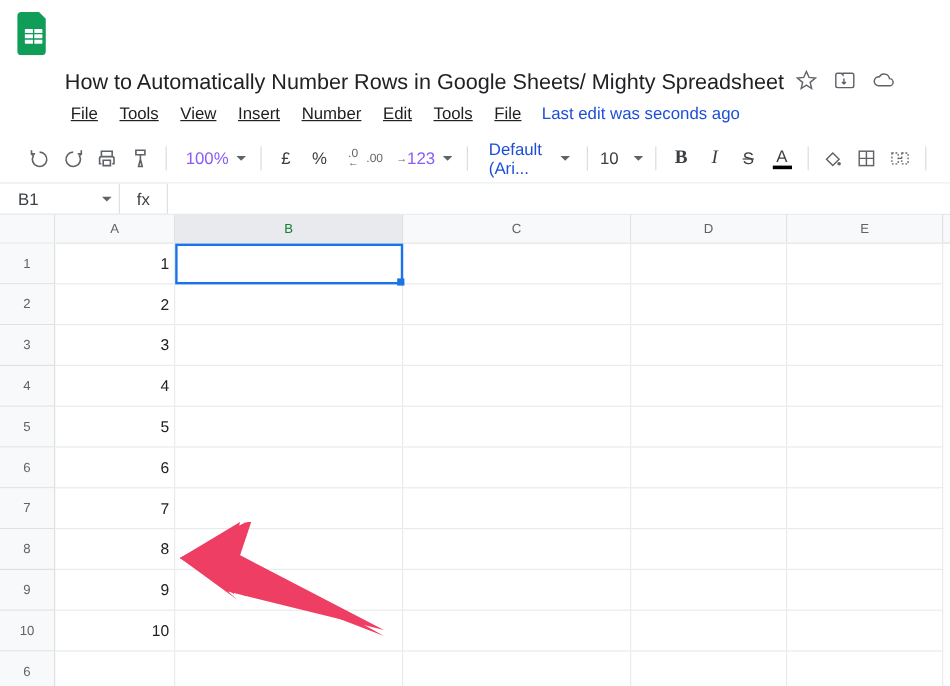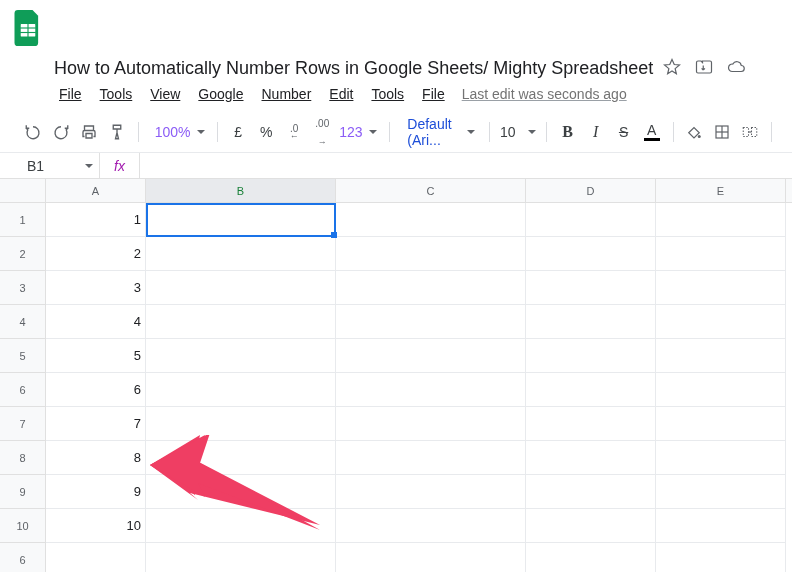--- a/index.html
+++ b/index.html
@@ -52,22 +52,21 @@
     font-size: 14px;
     color: #202124;
   }
   .menubar .menu-item {
     padding: 4px 7px;
     border-radius: 4px;
     cursor: pointer;
     text-decoration: underline;
   }
   .last-edit {
-    color: #737373;
-    text-decoration: underline;
+    color: #1d4ed8;
     text-decoration-color: #9aa0a6;
     margin-left: 6px;
     font-size: 14px;
     cursor: pointer;
   }
   
   .toolbar-wrap { border-bottom: 1px solid #e8eaed; }
   .toolbar {
     display: flex;
     align-items: center;
@@ -121,28 +120,28 @@
   .textcolor .bar { width:16px; height:3px; background:#000; margin-top:1px;}
   
   .fx-row {
     display:flex; align-items:center;
     height: 26px;
     border-bottom: 1px solid #e0e0e0;
   }
   .name-box {
     width: 100px;
     display:flex; align-items:center; justify-content:space-between;
-    padding: 0 6px 0 27px;
+    padding: 0 6px 0 15px;
     font-size: 14px; color:#3c4043;
     border-right: 1px solid #e0e0e0;
     height:100%;
   }
   .fx-label {
     width: 40px; text-align:center;
-    font-style: italic; color:#a21caf; font-size: 14px;
+    color:#404040; font-size: 14px;
     border-right: 1px solid #e0e0e0;
     height:100%; display:flex;align-items:center;justify-content:center;
   }
   .fx-input {
     flex:1; border:none; outline:none; height:100%;
     padding: 0 8px; font-size:13px;
   }
   
   .grid {
     position: relative;
@@ -251,21 +250,21 @@
           <svg viewBox="0 0 24 24">
               <path d="M7 18a5 5 0 1 1 .8-9.94A6 6 0 0 1 19 10a4 4 0 0 1 0 8H7z" fill="none" stroke="#5f6368" stroke-width="1.6"></path>
             </svg>
         </span>
       </span>
     </div>
     <div class="menubar">
       <span class="menu-item">File</span>
       <span class="menu-item">Tools</span>
       <span class="menu-item">View</span>
-      <span class="menu-item">Google</span>
+      <span class="menu-item">Insert</span>
       <span class="menu-item">Number</span>
       <span class="menu-item">Edit</span>
       <span class="menu-item">Tools</span>
       <span class="menu-item">File</span>
       <span class="last-edit">Last edit was seconds ago</span>
     </div>
   </div>
 </div>
 
 <div class="toolbar-wrap">
@@ -297,21 +296,21 @@
         <span>100%</span>
         <span class="dd-caret"></span>
       </span>
   <span class="sep"></span>
   <span class="tbtn num-fmt">£</span>
   <span class="tbtn num-fmt">%</span>
   <span class="tbtn" style="flex-direction:column;line-height:.7;font-size:10px;">
         <span>.0</span>
         <span style="font-size:9px">←</span>
       </span>
-  <span class="tbtn" style="flex-direction:column;line-height:.7;font-size:10px;gap:11px;">
+  <span class="tbtn" style="flex-direction:row;line-height:.7;font-size:10px;gap:11px;">
         <span>.00</span>
         <span style="font-size:9px">→</span>
       </span>
   <span class="zoom" style="padding-left:2px">
         <span>123</span>
         <span class="dd-caret"></span>
       </span>
   <span class="sep"></span>
   <span class="font-sel">
         <span>Default (Ari...</span>

